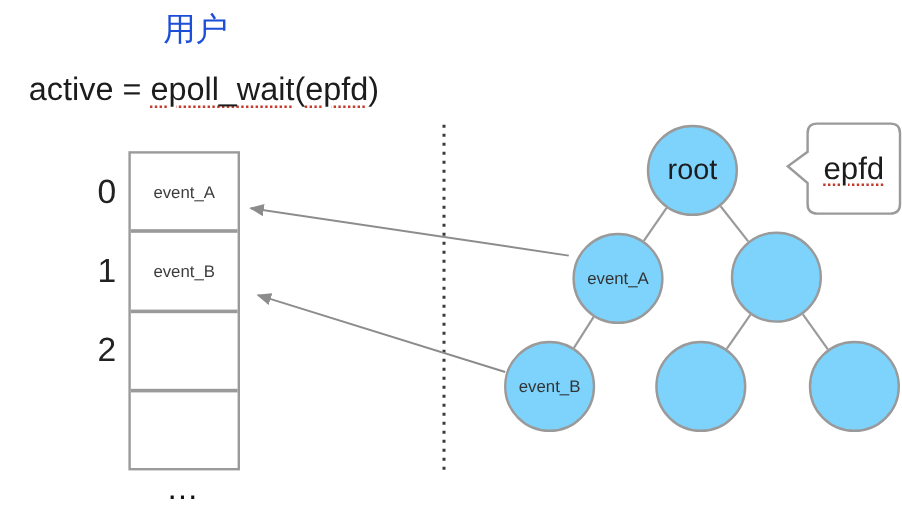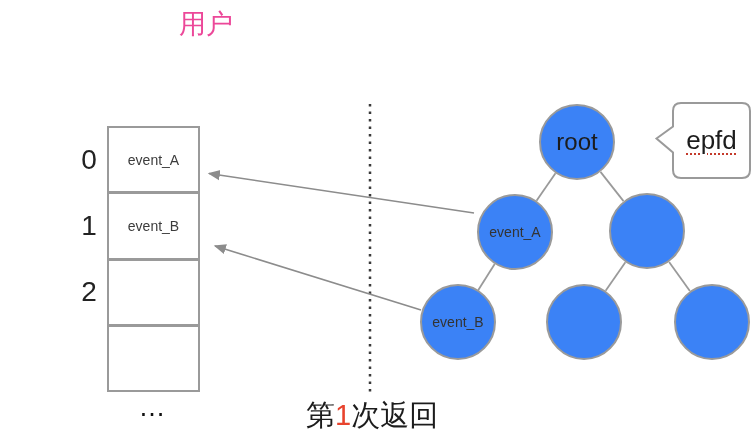--- a/index.html
+++ b/index.html
@@ -10,23 +10,23 @@
     background: #ffffff;
     font-family: "Liberation Sans", "DejaVu Sans", sans-serif;
     color: #1c1c1c;
     overflow: hidden;
   }
   .abs { position: absolute; }
 
   
   .section-title {
     font-size: 27px;
-    text-align: right;
+    text-align: center;
     width: 140px;
-    color: #ec4899;
+    color: #1d4ed8;
     white-space: nowrap;
   }
 
   
   #code-line {
     left: 24px; top: 59px;
     font-size: 27px;
     letter-spacing: 0px;
     white-space: nowrap;
     z-index: 3;
@@ -82,21 +82,21 @@
   }
 
   
   #diagram-svg { left: 0; top: 0; z-index: 1; }
 
   
   .tree-node {
     width: 76px; height: 76px;
     border: 2px solid #9a9a9a;
     border-radius: 50%;
-    background: #3b82f6;
+    background: #7dd3fc;
     box-sizing: border-box;
     display: flex;
     align-items: center;
     justify-content: center;
     z-index: 2;
     color: #1c1c1c;
   }
   .node-label-big { font-size: 24px; }
   .node-label-small { font-size: 14px; color: #333333; }
 
@@ -127,20 +127,23 @@
   }
   #return-number { color: #e8432d; }
 </style>
 </head>
 <body>
 
 <div id="stage">
 
   <div class="abs section-title" style="left:93px; top:6px;">用户</div>
 
+  <div class="abs" id="code-line">
+    <span>active = </span><span class="spell-underline">epoll_wait</span><span>(</span><span class="spell-underline">epfd</span><span>)</span>
+  </div>
 
   <svg id="diagram-svg" class="abs" width="752" height="437" viewBox="0 0 752 437">
     <defs>
       <marker id="arrowhead" viewBox="0 0 10 10" refX="8.5" refY="5" markerWidth="8" markerHeight="8" orient="auto-start-reverse">
         <path d="M 0 1 L 9.5 5 L 0 9 z" fill="#8c8c8c"></path>
       </marker>
     </defs>
 
     <line x1="370" y1="104" x2="370" y2="393" stroke="#3a3a3a" stroke-width="2.5" stroke-dasharray="2.5 5"></line>
 
@@ -190,17 +193,14 @@
     <span class="node-label-small"></span>
   </div>
   <div class="abs tree-node" style="left:674px; top:284px;">
     <span class="node-label-small"></span>
   </div>
 
   <div id="bubble-label" class="abs">
     <span>epfd</span>
   </div>
 
-  <div id="return-label" class="abs">
-    <span>第</span><span id="return-number">1</span><span>次返回</span>
-  </div>
 
 </div>
 
 </body></html>

